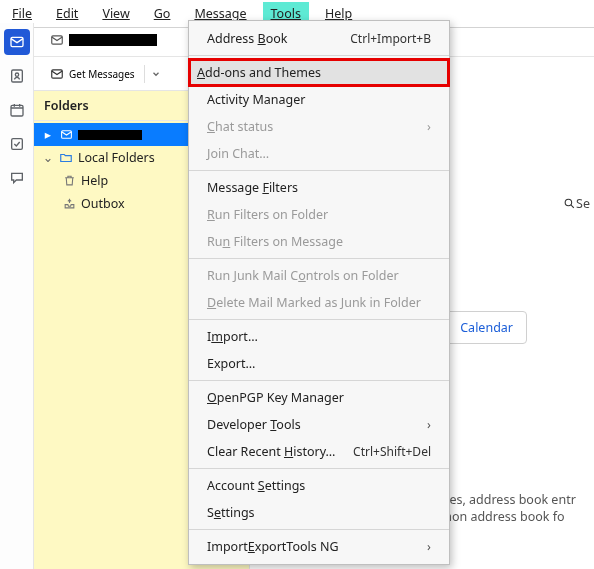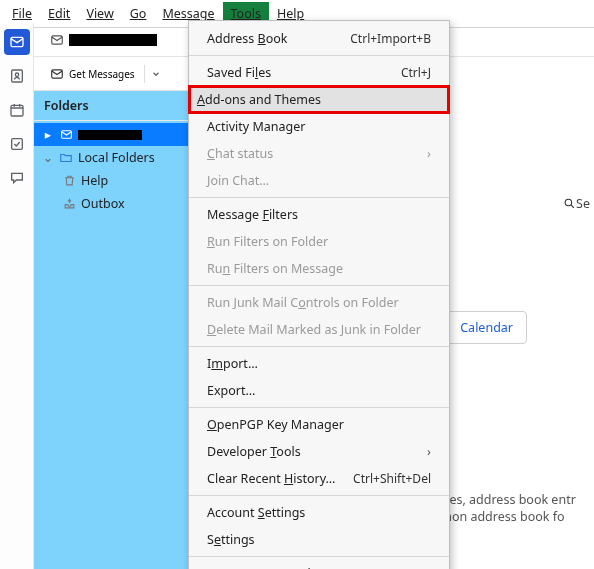--- a/index.html
+++ b/index.html
@@ -1,29 +1,29 @@
 <!DOCTYPE html>
 <html><head>
 <meta charset="utf-8">
 <style>
 * { margin: 0; padding: 0; box-sizing: border-box; font-family: -apple-system, "Segoe UI", system-ui, sans-serif; }
 body { width: 594px; height: 569px; overflow: hidden; background: #fff; font-size: 12.5px; color: #222; position: relative; }
-.menubar { display: flex; gap: 0; padding: 2px 4px; background: #fff; border-bottom: 1px solid #d3d3d3; }
+.menubar { display: flex; gap: 8px; padding: 2px 4px; background: #fff; border-bottom: 1px solid #d3d3d3; }
 .menubar-item { padding: 3px 8px; cursor: default; }
-.menubar-item.active { background: #15803d; text-align: center; }
+.menubar-item.active { background: #5eead4; text-align: center; }
 .mnemonic { text-decoration: underline; }
 .leftbar { position: absolute; top: 23px; left: 0; width: 34px; height: calc(100% - 23px); background: #fdfdfd; border-right: 1px solid #e5e5e5; display: flex; flex-direction: column; align-items: center; padding-top: 6px; gap: 8px; }
 .leftbar-icon { width: 26px; height: 26px; display: flex; align-items: center; justify-content: center; border-radius: 4px; color: #5f6368; }
 .leftbar-icon.active { background: #2159d7; color: #fff; }
 .toolbar { position: absolute; top: 23px; left: 34px; right: 0; height: 34px; border-bottom: 1px solid #e5e5e5; display: flex; align-items: center; padding: 0 8px; gap: 6px; }
 .tab-pill { display: flex; align-items: center; gap: 5px; padding: 4px 8px; border-radius: 4px; }
 .black-strip { display: inline-block; width: 88px; height: 12px; background: #000; }
 .black-strip-sm { display: inline-block; width: 64px; height: 10px; background: #000; }
 .btn { display: flex; align-items: center; gap: 5px; padding: 4px 8px; border: none; background: transparent; font-size: 10px; cursor: default; }
-.folders-panel { position: absolute; top: 57px; left: 34px; width: 216px; bottom: 0; border-right: 1px solid #e5e5e5; background: #7dd3fc; }
+.folders-panel { position: absolute; top: 57px; left: 34px; width: 216px; bottom: 0; border-right: 1px solid #e5e5e5; background: #fef9c3; }
 .folders-header { padding: 6px 10px; font-weight: 600; border-bottom: 1px solid #e8e8e8; }
 .tree { padding: 2px 0; }
 .tree-row { display: flex; align-items: center; gap: 5px; padding: 3px 8px; font-size: 12.5px; }
 .tree-row.selected { background: #097cff; color: #fff; }
 .tree-row .twisty { width: 12px; text-align: center; color: inherit; }
 .tree-row .folder-icon { width: 14px; display: flex; justify-content: center; }
 .tree-indent { padding-left: 28px; }
 .main-area { position: absolute; top: 57px; left: 250px; right: 0; bottom: 0; background: #fff; padding: 18px; }
 .main-hint { color: #555; margin-top: 120px; }
 .search-hint { position: absolute; top: 138px; right: 4px; color: #444; display: flex; align-items: center; gap: 0; }
@@ -185,24 +185,20 @@
     </svg>
   <span>Import</span>
 </div>
 
 <div class="tools-menu">
   <div class="menu-item">
     <span class="lbl">Address <span class="mnemonic">B</span>ook</span>
     <span class="shortcut">Ctrl+Import+B</span>
   </div>
   <hr class="menu-sep">
-  <div class="menu-item">
-    <span class="lbl">Saved Fi<span class="mnemonic">l</span>es</span>
-    <span class="shortcut">Ctrl+J</span>
-  </div>
   <div class="menu-item highlight">
     <span class="lbl"><span class="mnemonic">A</span>dd-ons and Themes</span>
   </div>
   <div class="menu-item">
     <span class="lbl">Activity Manager</span>
   </div>
   <div class="menu-item disabled">
     <span class="lbl"><span class="mnemonic">C</span>hat status</span>
     <span class="arrow">›</span>
   </div>

